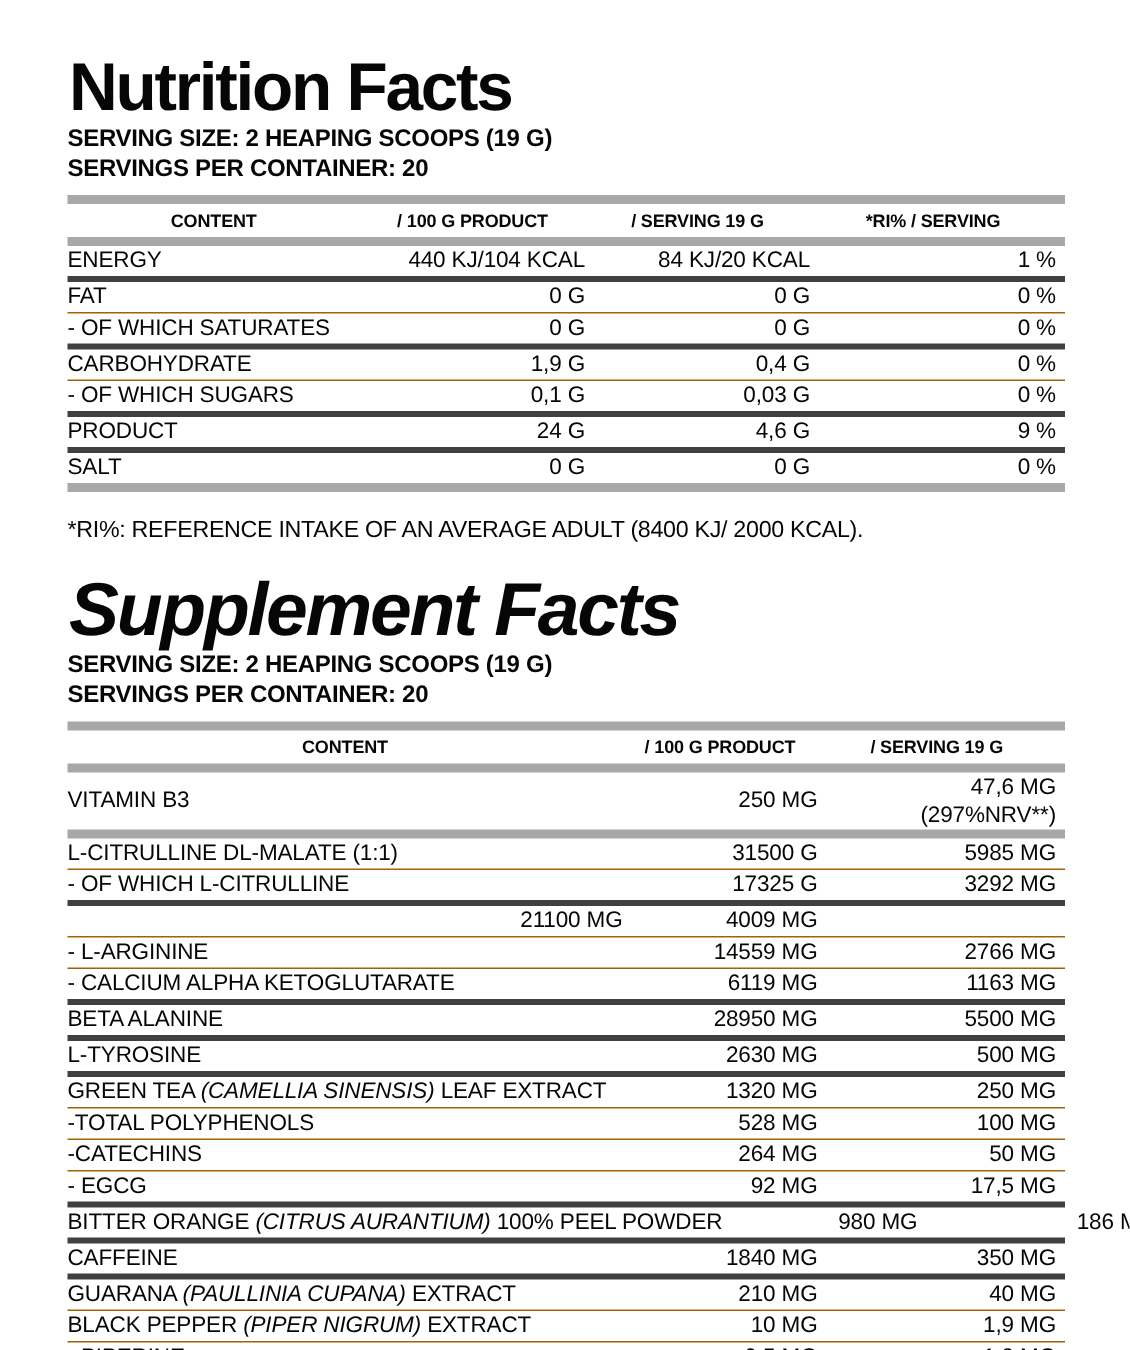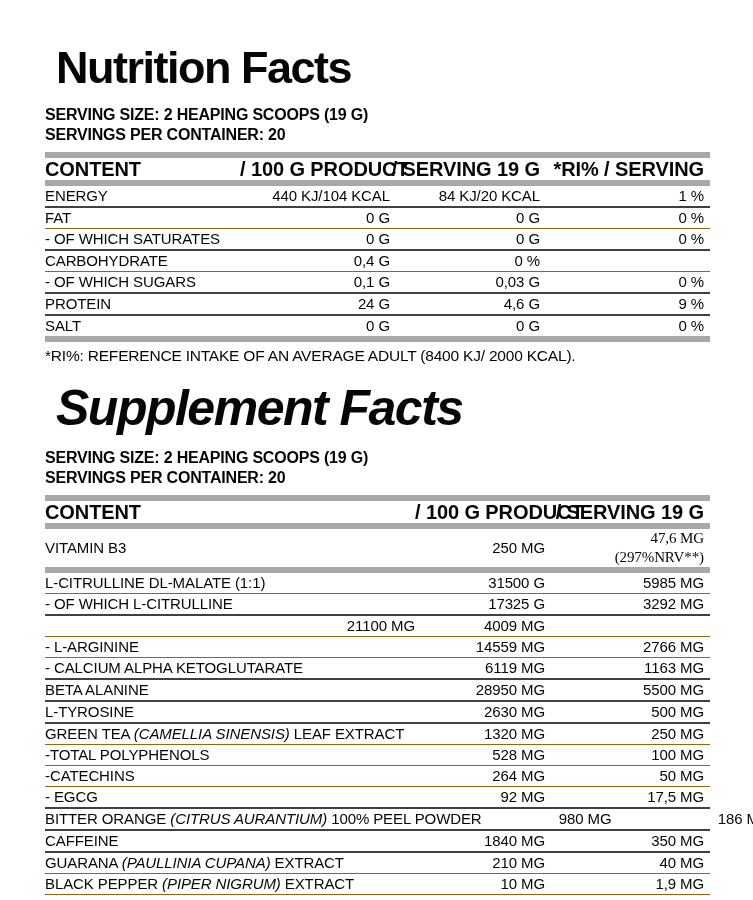--- a/index.html
+++ b/index.html
@@ -9,54 +9,54 @@
     color:#060606;
     -webkit-font-smoothing:antialiased;
   }
   .wrap{padding:34px 43px 0 45px;}
 
   .big-title{
     font-size:45px;
     font-weight:bold;
     letter-spacing:-1.5px;
     line-height:46px;
-    margin:11px;
+    margin:1px;
   }
   .big-title.supp{font-size:50px;line-height:52px;margin-top:16px;font-style:italic;}
 
   .serving-line{
     font-weight:bold;
     font-size:16px;
     line-height:20px;
     letter-spacing:-0.2px;
   }
-  .serving-block{margin-top:14px;}
+  .serving-block{margin-top:2px;}
 
   .bar{height:6px;background:#a8a8a8;}
   .bar.top{margin-top:7px;}
 
   
   .trow{display:grid;align-items:center;padding-right:6px;}
   .ntable .trow{grid-template-columns:1fr 150px 150px 164px;}
   .stable .trow{grid-template-columns:1fr 130px 159px;}
   .trow .cell{font-size:15px;line-height:20px;letter-spacing:-0.1px;white-space:nowrap;}
   .stable .trow .cell{line-height:20px;}
   .trow .cell.num{text-align:right;}
-  .trow.header-row .cell{font-weight:bold;font-size:20px;line-height:22px;}
+  .trow.header-row .cell{font-weight:bold;font-size:12px;line-height:22px;text-align:center;}
   .trow.sep-light{border-bottom:1px solid #a16207;}
-  .trow.sep-group{border-bottom:2px solid #404040;}
+  .trow.sep-group{border-bottom:4px solid #404040;}
   .trow.sep-bar{border-bottom:none;}
-  .cell .sub2{display:block;line-height:19px;font-family:Liberation Serif, serif;}
+  .cell .sub2{display:block;line-height:19px;}
   .ital{font-style:italic;}
 
   .footnote{
     font-size:15.5px;
     line-height:21px;
     letter-spacing:-0.2px;
-    margin-top:3px;
+    margin-top:15px;
     white-space:nowrap;
   }
 </style>
 </head>
 <body>
 
 <div class="wrap">
 
   <section>
     <h1 class="big-title">Nutrition Facts</h1>
@@ -88,31 +88,32 @@
             <div class="cell num">0 %</div>
           </div>
           <div class="trow sep-group">
             <div class="cell">- OF WHICH SATURATES</div>
             <div class="cell num">0 G</div>
             <div class="cell num">0 G</div>
             <div class="cell num">0 %</div>
           </div>
           <div class="trow sep-light">
             <div class="cell">CARBOHYDRATE</div>
+            <div class="cell num">1,9 G</div>
             <div class="cell num">0,4 G</div>
             <div class="cell num">0 %</div>
           </div>
           <div class="trow sep-group">
             <div class="cell">- OF WHICH SUGARS</div>
             <div class="cell num">0,1 G</div>
             <div class="cell num">0,03 G</div>
             <div class="cell num">0 %</div>
           </div>
           <div class="trow sep-group">
-            <div class="cell">PROTEIN</div>
+            <div class="cell">PRODUCT</div>
             <div class="cell num">24 G</div>
             <div class="cell num">4,6 G</div>
             <div class="cell num">9 %</div>
           </div>
           <div class="trow sep-bar">
             <div class="cell">SALT</div>
             <div class="cell num">0 G</div>
             <div class="cell num">0 G</div>
             <div class="cell num">0 %</div>
           </div>

